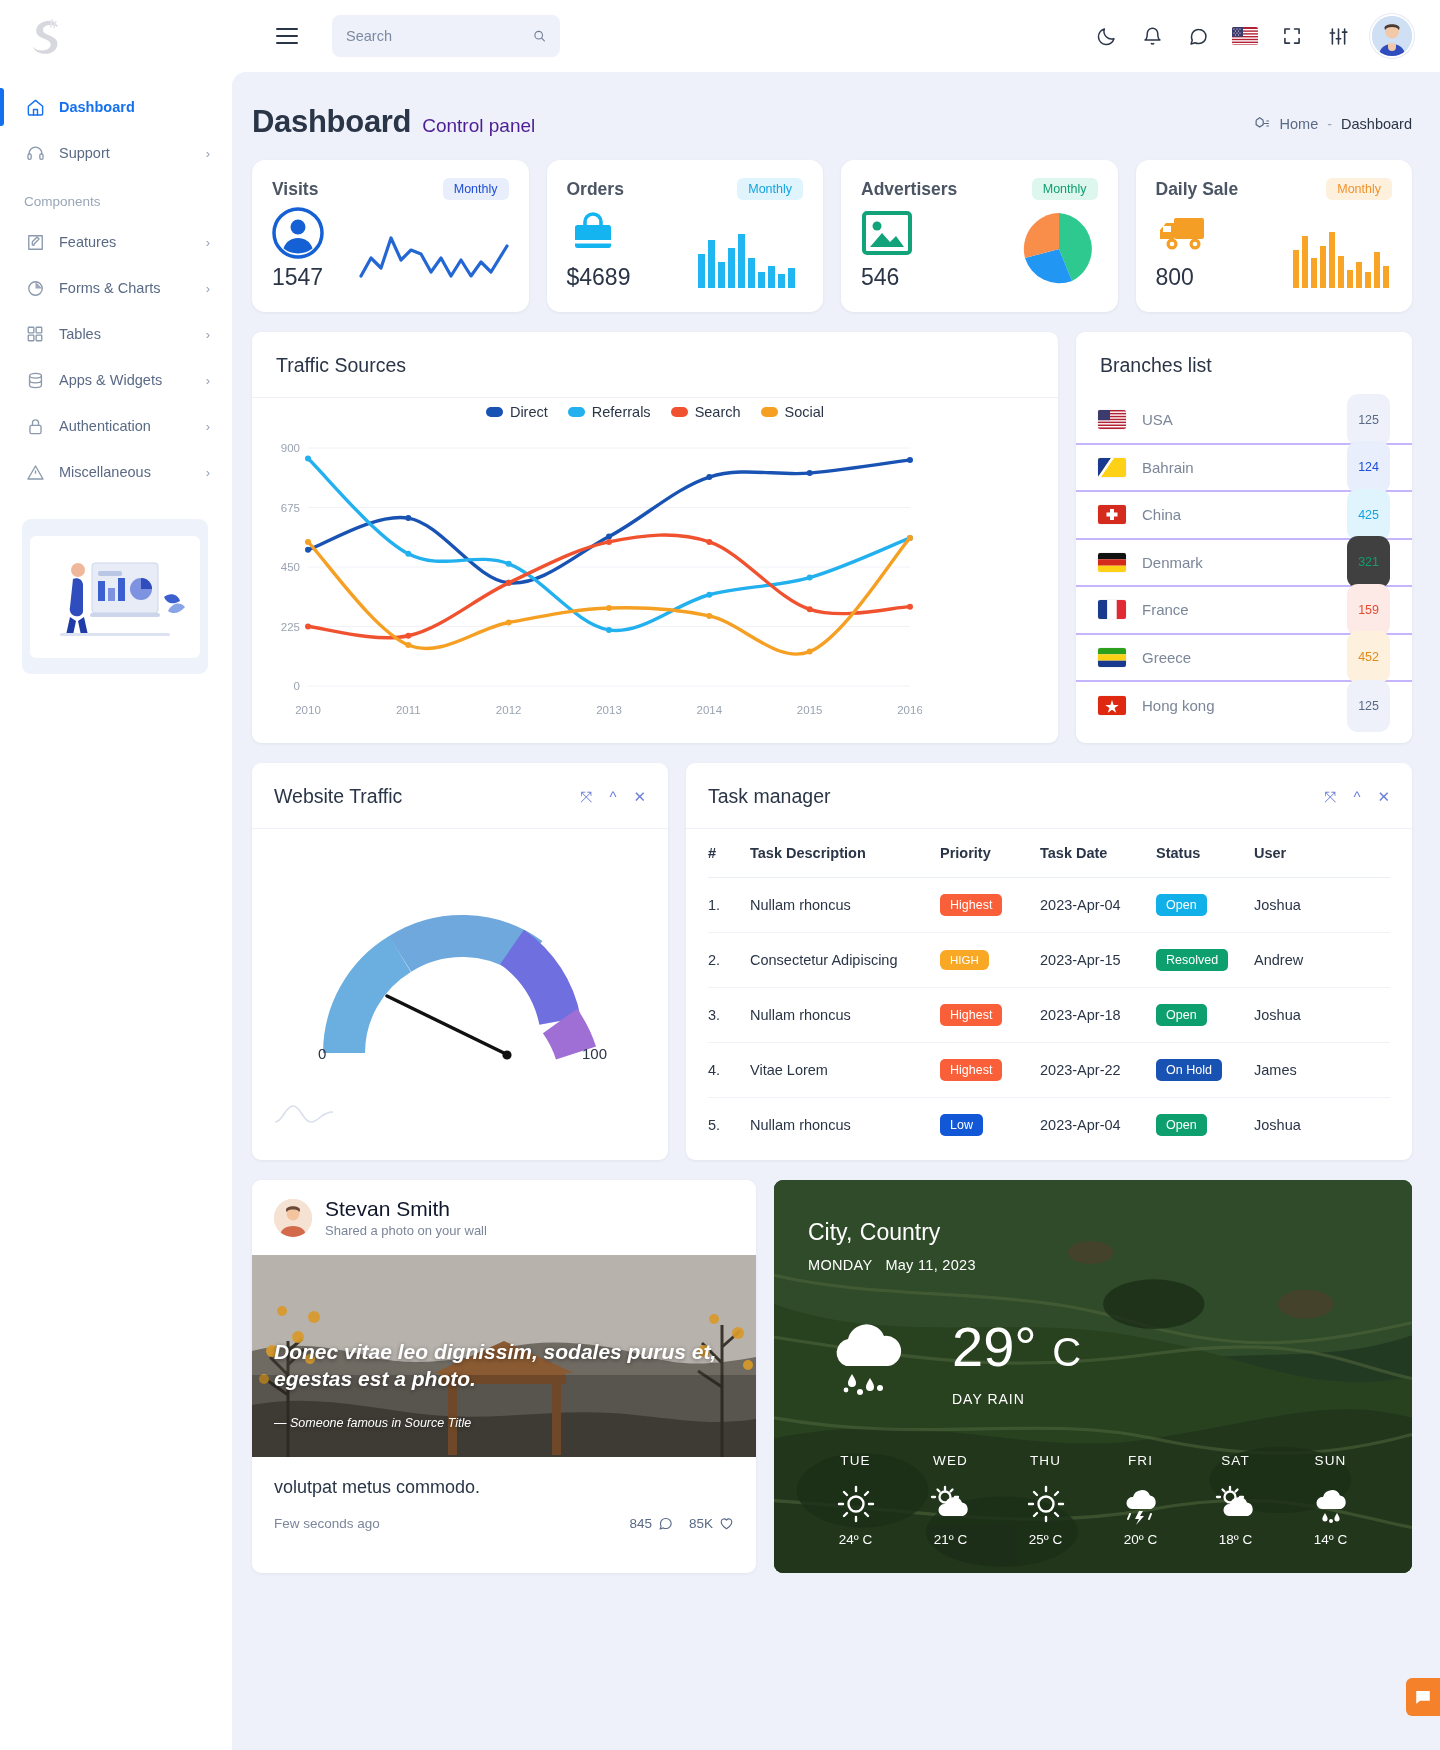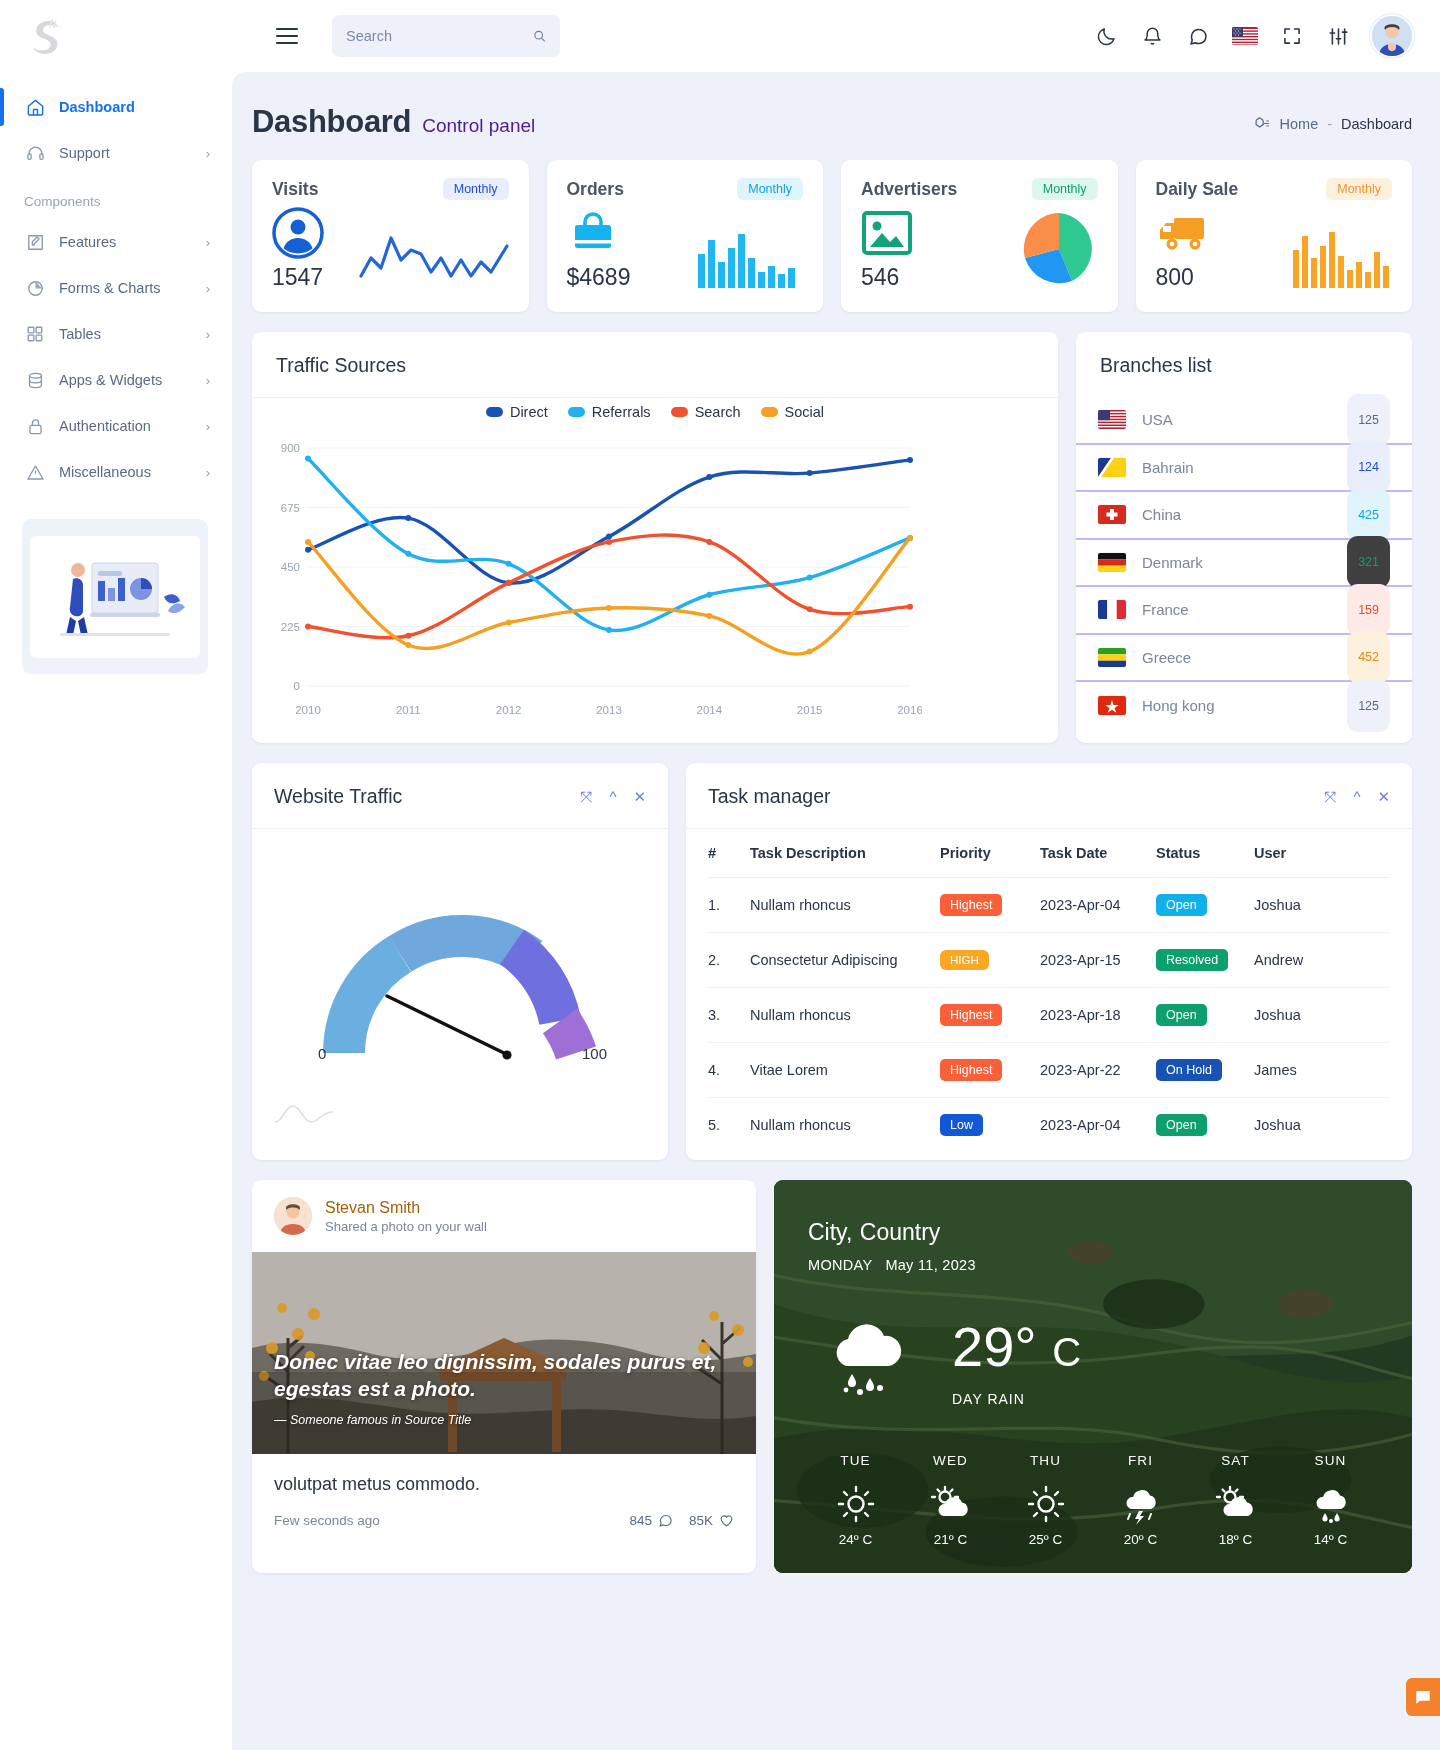--- a/index.html
+++ b/index.html
@@ -76,21 +76,21 @@
   .page-title { font-size: 31px; font-weight: 600; color: #2a3547; letter-spacing: -0.3px;}
   .page-sub { font-size: 19px; color: #4c1d95; margin-left: 11px; font-weight: 400;}
   .breadcrumb { margin-left: auto; display:flex; align-items:center; gap: 9px; font-size: 14.5px; color:#5a6a85; }
   .breadcrumb .sep { color: #9aa6b8; }
   .breadcrumb .bc-current { color:#2a3547; }
 
   .card { background: #fff; border-radius: 9px; box-shadow: 0 1px 3px rgba(45,53,77,.07); }
 
   
   .stats { display: grid; grid-template-columns: repeat(4, 1fr); gap: 18px; }
-  .stat { padding: 18px 20px 16px; height: 152px; position: relative; }
+  .stat { padding: 18px 20px 16px; height: 152px; position: relative; border-radius: 13px; }
   .stat-head { display:flex; align-items:center; }
   .stat-title { font-size: 17.5px; font-weight: 700; color: #4b5563; }
   .pill {
     margin-left:auto; font-size: 12.5px; padding: 4px 11px; border-radius: 6px;
   }
   .stat-body { display:flex; align-items: flex-end; margin-top: 6px; }
   .stat-left { display:flex; flex-direction: column; }
   .stat-ico { height: 54px; display:flex; align-items:center; }
   .stat-val { font-size: 23px; font-weight: 400; color: #2a3547; margin-top: 4px; }
   .stat-gfx { margin-left: auto; }
@@ -130,29 +130,29 @@
     border-bottom: 1px solid #eff2f7; vertical-align: middle;
   }
   table.tm tbody tr:last-child td { border-bottom:none; }
   .tag { display:inline-block; color:#fff; font-size: 12.5px; border-radius: 5px; padding: 4px 10px; font-weight: 500; }
   .tag-sm { font-size: 11.5px; border-radius: 6px; }
 
   
   .row4 { display:grid; grid-template-columns: 504px 1fr; gap: 18px; margin-top: 20px; padding-bottom: 24px;}
   .post-head { display:flex; align-items:center; padding: 17px 22px; gap: 13px; }
   .post-av { width: 38px; height: 38px; border-radius: 50%; background:#f3e0d2; overflow:hidden; display:flex;align-items:center;justify-content:center;}
-  .post-name { font-size: 16px; color:#a16207; font-weight: 500; }
+  .post-name { font-size: 21px; color:#0f172a; font-weight: 500; }
   .post-sub { font-size: 13px; color: #7b8699; margin-top: 2px;}
   .post-img { position: relative; height: 202px; overflow: hidden; }
   .post-quote {
     position:absolute; left: 22px; right: 28px; bottom: 26px; color:#fff;
     font-style: italic; font-size: 21px; font-weight: 600; line-height: 1.28;
     text-shadow: 0 1px 4px rgba(0,0,0,.45);
   }
-  .post-quote small { display:block; font-size: 12.5px; font-weight: 400; margin-top: 9px; }
+  .post-quote small { display:block; font-size: 12.5px; font-weight: 400; margin-top: 22px; }
   .post-body { padding: 20px 22px 18px; }
   .post-body h4 { font-size: 18px; font-weight: 500; color:#2a3547; }
   .post-foot { display:flex; align-items:center; padding: 0 22px 20px; }
   .post-time { font-size: 13.5px; color: #7b8699; }
   .post-stats { margin-left:auto; display:flex; gap: 16px; font-size: 13.5px; color:#5a6a85; align-items:center;}
   .post-stats span { display:flex; align-items:center; gap:6px; }
 
   .weather { position: relative; border-radius: 9px; overflow:hidden; color:#fff; }
   .wx-bg { position:absolute; inset:0; }
   .wx-content { position:relative; padding: 36px 34px 26px; }

